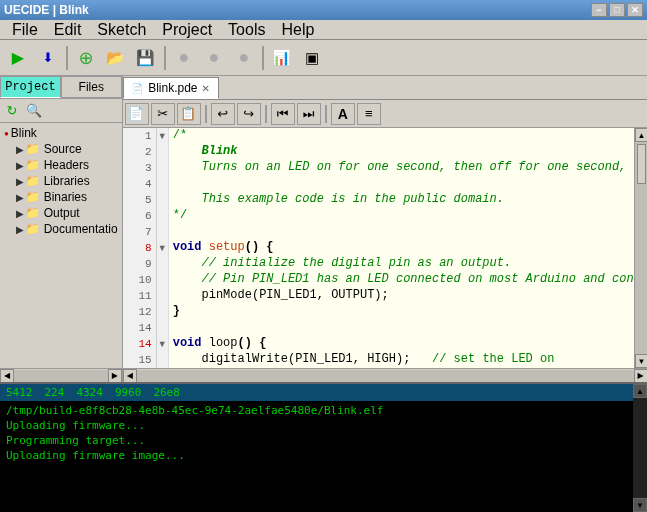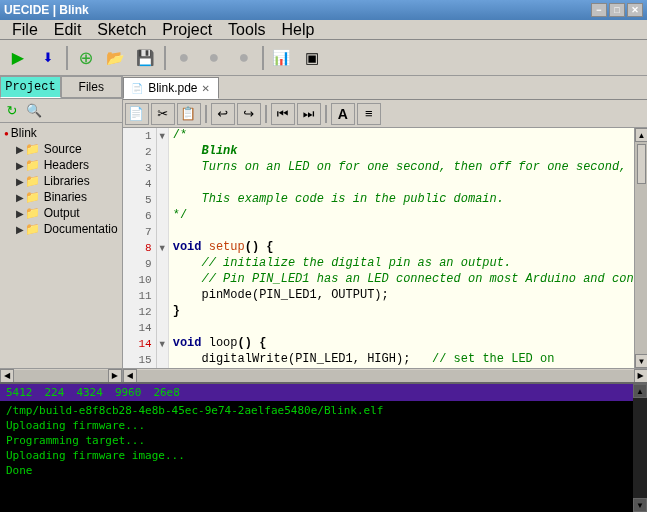--- a/index.html
+++ b/index.html
@@ -334,21 +334,21 @@
       display: flex;
       flex-direction: column;
       border-top: 2px solid #666;
     }
     #console-stats {
       display: flex;
       gap: 12px;
       padding: 2px 6px;
       font-family: monospace;
       font-size: 11px;
-      background: #4c1d95;
+      background: #0c4a6e;
     }
     .stat-item { color: #00cc00; }
     #console-output {
       flex: 1;
       padding: 2px 6px;
       font-family: monospace;
       font-size: 11px;
       overflow: hidden;
     }
     .console-line { color: #00cc00; line-height: 15px; }
@@ -577,21 +577,20 @@
           <span class="stat-item">224</span>
           <span class="stat-item">4324</span>
           <span class="stat-item">9960</span>
           <span class="stat-item">26e8</span>
         </div>
         <div id="console-output">
           <div class="console-line">/tmp/build-e8f8cb28-4e8b-45ec-9e74-2aelfae5480e/Blink.elf</div>
           <div class="console-line">Uploading firmware...</div>
           <div class="console-line">Programming target...</div>
           <div class="console-line">Uploading firmware image...</div>
-          <div class="console-line">Done</div>
         </div>
       </div>
       <div id="console-vscroll" style="width:14px; background:#333; display:flex; flex-direction:column;">
         <div class="vscroll-btn" style="background:#555; border-color:#666;">▲</div>
         <div style="flex:1; background:#222;"></div>
         <div class="vscroll-btn" style="background:#555; border-color:#666;">▼</div>
       </div>
     </div>
   </div>
 </div>

